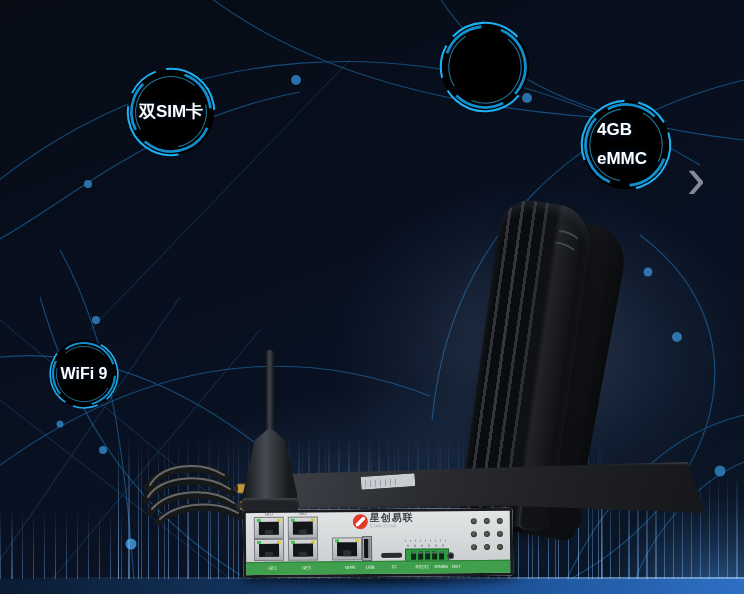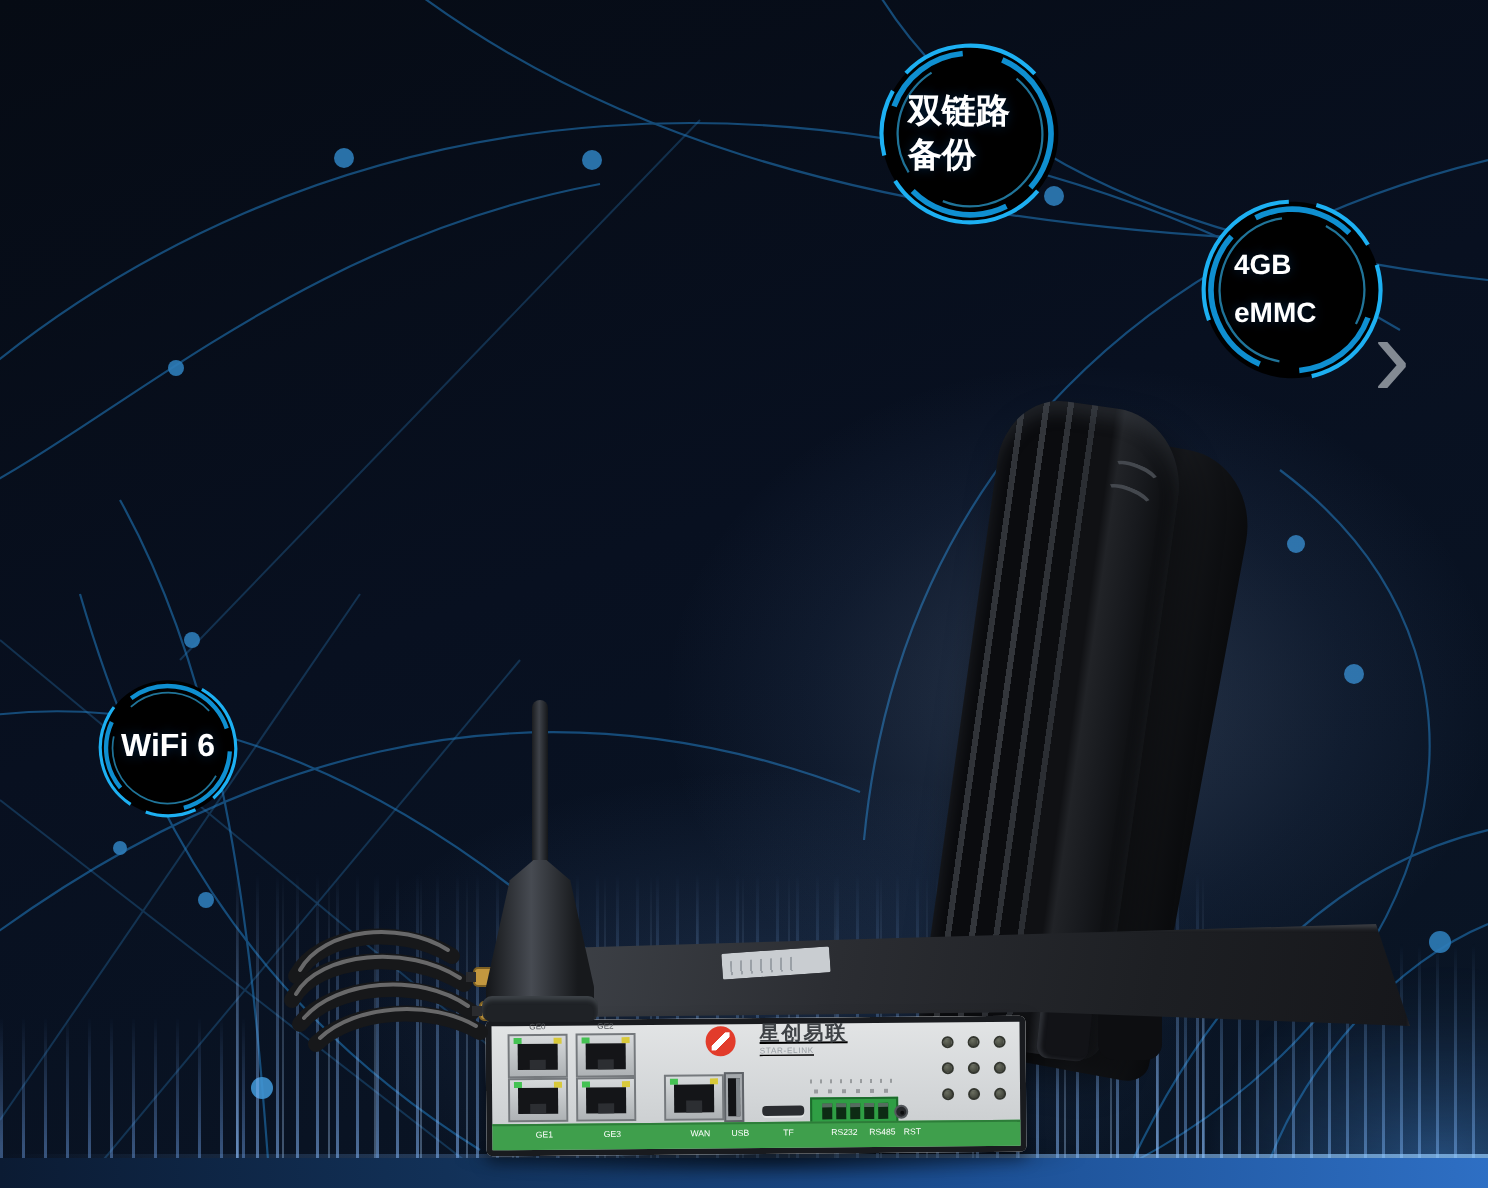--- a/index.html
+++ b/index.html
@@ -44,21 +44,21 @@
   .badge{position:absolute;z-index:20;display:flex;align-items:center;justify-content:center;}
   .badge svg.ring{position:absolute;inset:0;width:100%;height:100%;overflow:visible;}
   .badge .label{position:relative;color:#fff;font-weight:bold;text-align:center;
     line-height:1.3;text-shadow:0 0 6px rgba(0,40,80,.8);}
   .badge .label.two{text-align:left;}
   .badge .label span{display:block;}
   .b-dualcore{left:278px;top:13px;width:88px;height:88px;font-size:17px;}
   .b-duallink{left:438px;top:20px;width:94px;height:94px;font-size:17px;}
   .b-duallink .label{width:62px;}
   .b-dualsim{left:125px;top:66px;width:92px;height:92px;font-size:17px;}
-  .b-emmc{left:599px;top:98px;width:94px;height:94px;font-size:14px;}
+  .b-emmc{left:579px;top:98px;width:94px;height:94px;font-size:17px;}
   .b-emmc .label{width:58px;line-height:1.7;}
   .b-secdev{left:47px;top:201px;width:80px;height:80px;font-size:16px;}
   .b-wifi6{left:48px;top:338px;width:72px;height:72px;font-size:16px;}
 
   
   .carousel-next{position:absolute;z-index:20;left:678px;top:152px;width:36px;height:52px;
     display:flex;align-items:center;justify-content:center;cursor:pointer;}
   .carousel-next .glyph{font-size:56px;line-height:1;color:#99a0a8;font-weight:400;
     transform:scaleY(1.05);opacity:.85;}
 
@@ -140,21 +140,21 @@
   .tblock i{display:block;width:5px;height:8px;background:#0d2b14;
     box-shadow:inset 0 2px 0 rgba(220,228,235,.35);}
   .rst{position:absolute;left:204px;top:44px;width:7px;height:7px;border-radius:50%;
     background:#26282b;border:1px solid #53575c;}
   .rst::after{content:"";position:absolute;left:2px;top:2px;width:2px;height:2px;border-radius:50%;background:#0b0c0e;}
   .ledgrid{position:absolute;left:228px;top:10px;display:grid;grid-template-columns:repeat(3,6px);
     grid-auto-rows:6px;gap:7px;}
   .ledgrid i{display:block;width:6px;height:6px;border-radius:50%;
     background:radial-gradient(circle at 35% 30%,#6a6e60,#45483e 70%);border:1px solid #33362f;}
 
-  .logo{position:absolute;left:110px;top:4px;display:flex;align-items:flex-start;gap:12px;text-decoration:underline;}
+  .logo{position:absolute;left:110px;top:4px;display:flex;align-items:center;gap:2px;}
   .logo-mark{position:relative;width:15px;height:15px;border-radius:50%;background:#e23c2b;flex:none;}
   .logo-mark::after{content:"";position:absolute;left:3px;top:3px;width:9px;height:9px;
     background:linear-gradient(135deg,transparent 38%,#fff 38% 62%,transparent 62%);}
   .logo-txt{display:flex;flex-direction:column;line-height:1;}
   .logo-cn{font-size:10px;font-weight:bold;color:#3e4246;letter-spacing:1px;white-space:nowrap;}
   .logo-en{font-size:6px;color:#9aa0a5;letter-spacing:.5px;transform:scale(.68);transform-origin:left top;margin-top:1px;}
 </style>
 </head>
 <body>
 
@@ -208,47 +208,51 @@
   <div class="floor-glow"></div>
   <div class="floor"></div>
 
 
   <div class="badge b-duallink">
     <svg class="ring" viewBox="0 0 100 100">
       <circle cx="50" cy="50" r="47" pathLength="100" stroke="#1db0f2" stroke-width="2.2" stroke-dasharray="30 5 12 4 26 23" transform="rotate(40 50 50)"></circle>
       <circle cx="50" cy="50" r="43" pathLength="100" stroke="#0f8fd0" stroke-width="3" stroke-dasharray="18 8 30 6 20 18" transform="rotate(200 50 50)"></circle>
       <circle cx="50" cy="50" r="38.5" pathLength="100" stroke="#36c2ff" stroke-width="1.2" opacity=".6" stroke-dasharray="45 10 25 20" transform="rotate(310 50 50)"></circle>
     </svg>
-    <div class="label two">
-      <span>双链路</span>
-      <span>备份</span>
-    </div>
-  </div>
-
+  </div>
+
+  <div class="badge b-dualsim">
+    <svg class="ring" viewBox="0 0 100 100">
+      <circle cx="50" cy="50" r="47" pathLength="100" stroke="#1db0f2" stroke-width="2.2" stroke-dasharray="30 5 12 4 26 23" transform="rotate(80 50 50)"></circle>
+      <circle cx="50" cy="50" r="43" pathLength="100" stroke="#0f8fd0" stroke-width="3" stroke-dasharray="18 8 30 6 20 18" transform="rotate(290 50 50)"></circle>
+      <circle cx="50" cy="50" r="38.5" pathLength="100" stroke="#36c2ff" stroke-width="1.2" opacity=".6" stroke-dasharray="45 10 25 20" transform="rotate(150 50 50)"></circle>
+    </svg>
+    <div class="label">双SIM卡</div>
+  </div>
 
   <div class="badge b-emmc">
     <svg class="ring" viewBox="0 0 100 100">
       <circle cx="50" cy="50" r="47" pathLength="100" stroke="#1db0f2" stroke-width="2.2" stroke-dasharray="30 5 12 4 26 23" transform="rotate(160 50 50)"></circle>
       <circle cx="50" cy="50" r="43" pathLength="100" stroke="#0f8fd0" stroke-width="3" stroke-dasharray="18 8 30 6 20 18" transform="rotate(20 50 50)"></circle>
       <circle cx="50" cy="50" r="38.5" pathLength="100" stroke="#36c2ff" stroke-width="1.2" opacity=".6" stroke-dasharray="45 10 25 20" transform="rotate(100 50 50)"></circle>
     </svg>
     <div class="label two">
       <span>4GB</span>
       <span>eMMC</span>
     </div>
   </div>
 
 
   <div class="badge b-wifi6">
     <svg class="ring" viewBox="0 0 100 100">
       <circle cx="50" cy="50" r="47" pathLength="100" stroke="#1db0f2" stroke-width="2.2" stroke-dasharray="30 5 12 4 26 23" transform="rotate(300 50 50)"></circle>
       <circle cx="50" cy="50" r="43" pathLength="100" stroke="#0f8fd0" stroke-width="3" stroke-dasharray="18 8 30 6 20 18" transform="rotate(140 50 50)"></circle>
       <circle cx="50" cy="50" r="38.5" pathLength="100" stroke="#36c2ff" stroke-width="1.2" opacity=".6" stroke-dasharray="45 10 25 20" transform="rotate(30 50 50)"></circle>
     </svg>
-    <div class="label">WiFi 6</div>
+    <div class="label">WiFi 9</div>
   </div>
 
   <div class="carousel-next">
     <span class="glyph">›</span>
   </div>
 
   <div class="dev-shadow"></div>
 
   <svg class="coil" viewBox="0 0 132 94" fill="none">
     <g stroke="#17181a" stroke-width="8" stroke-linecap="round">

